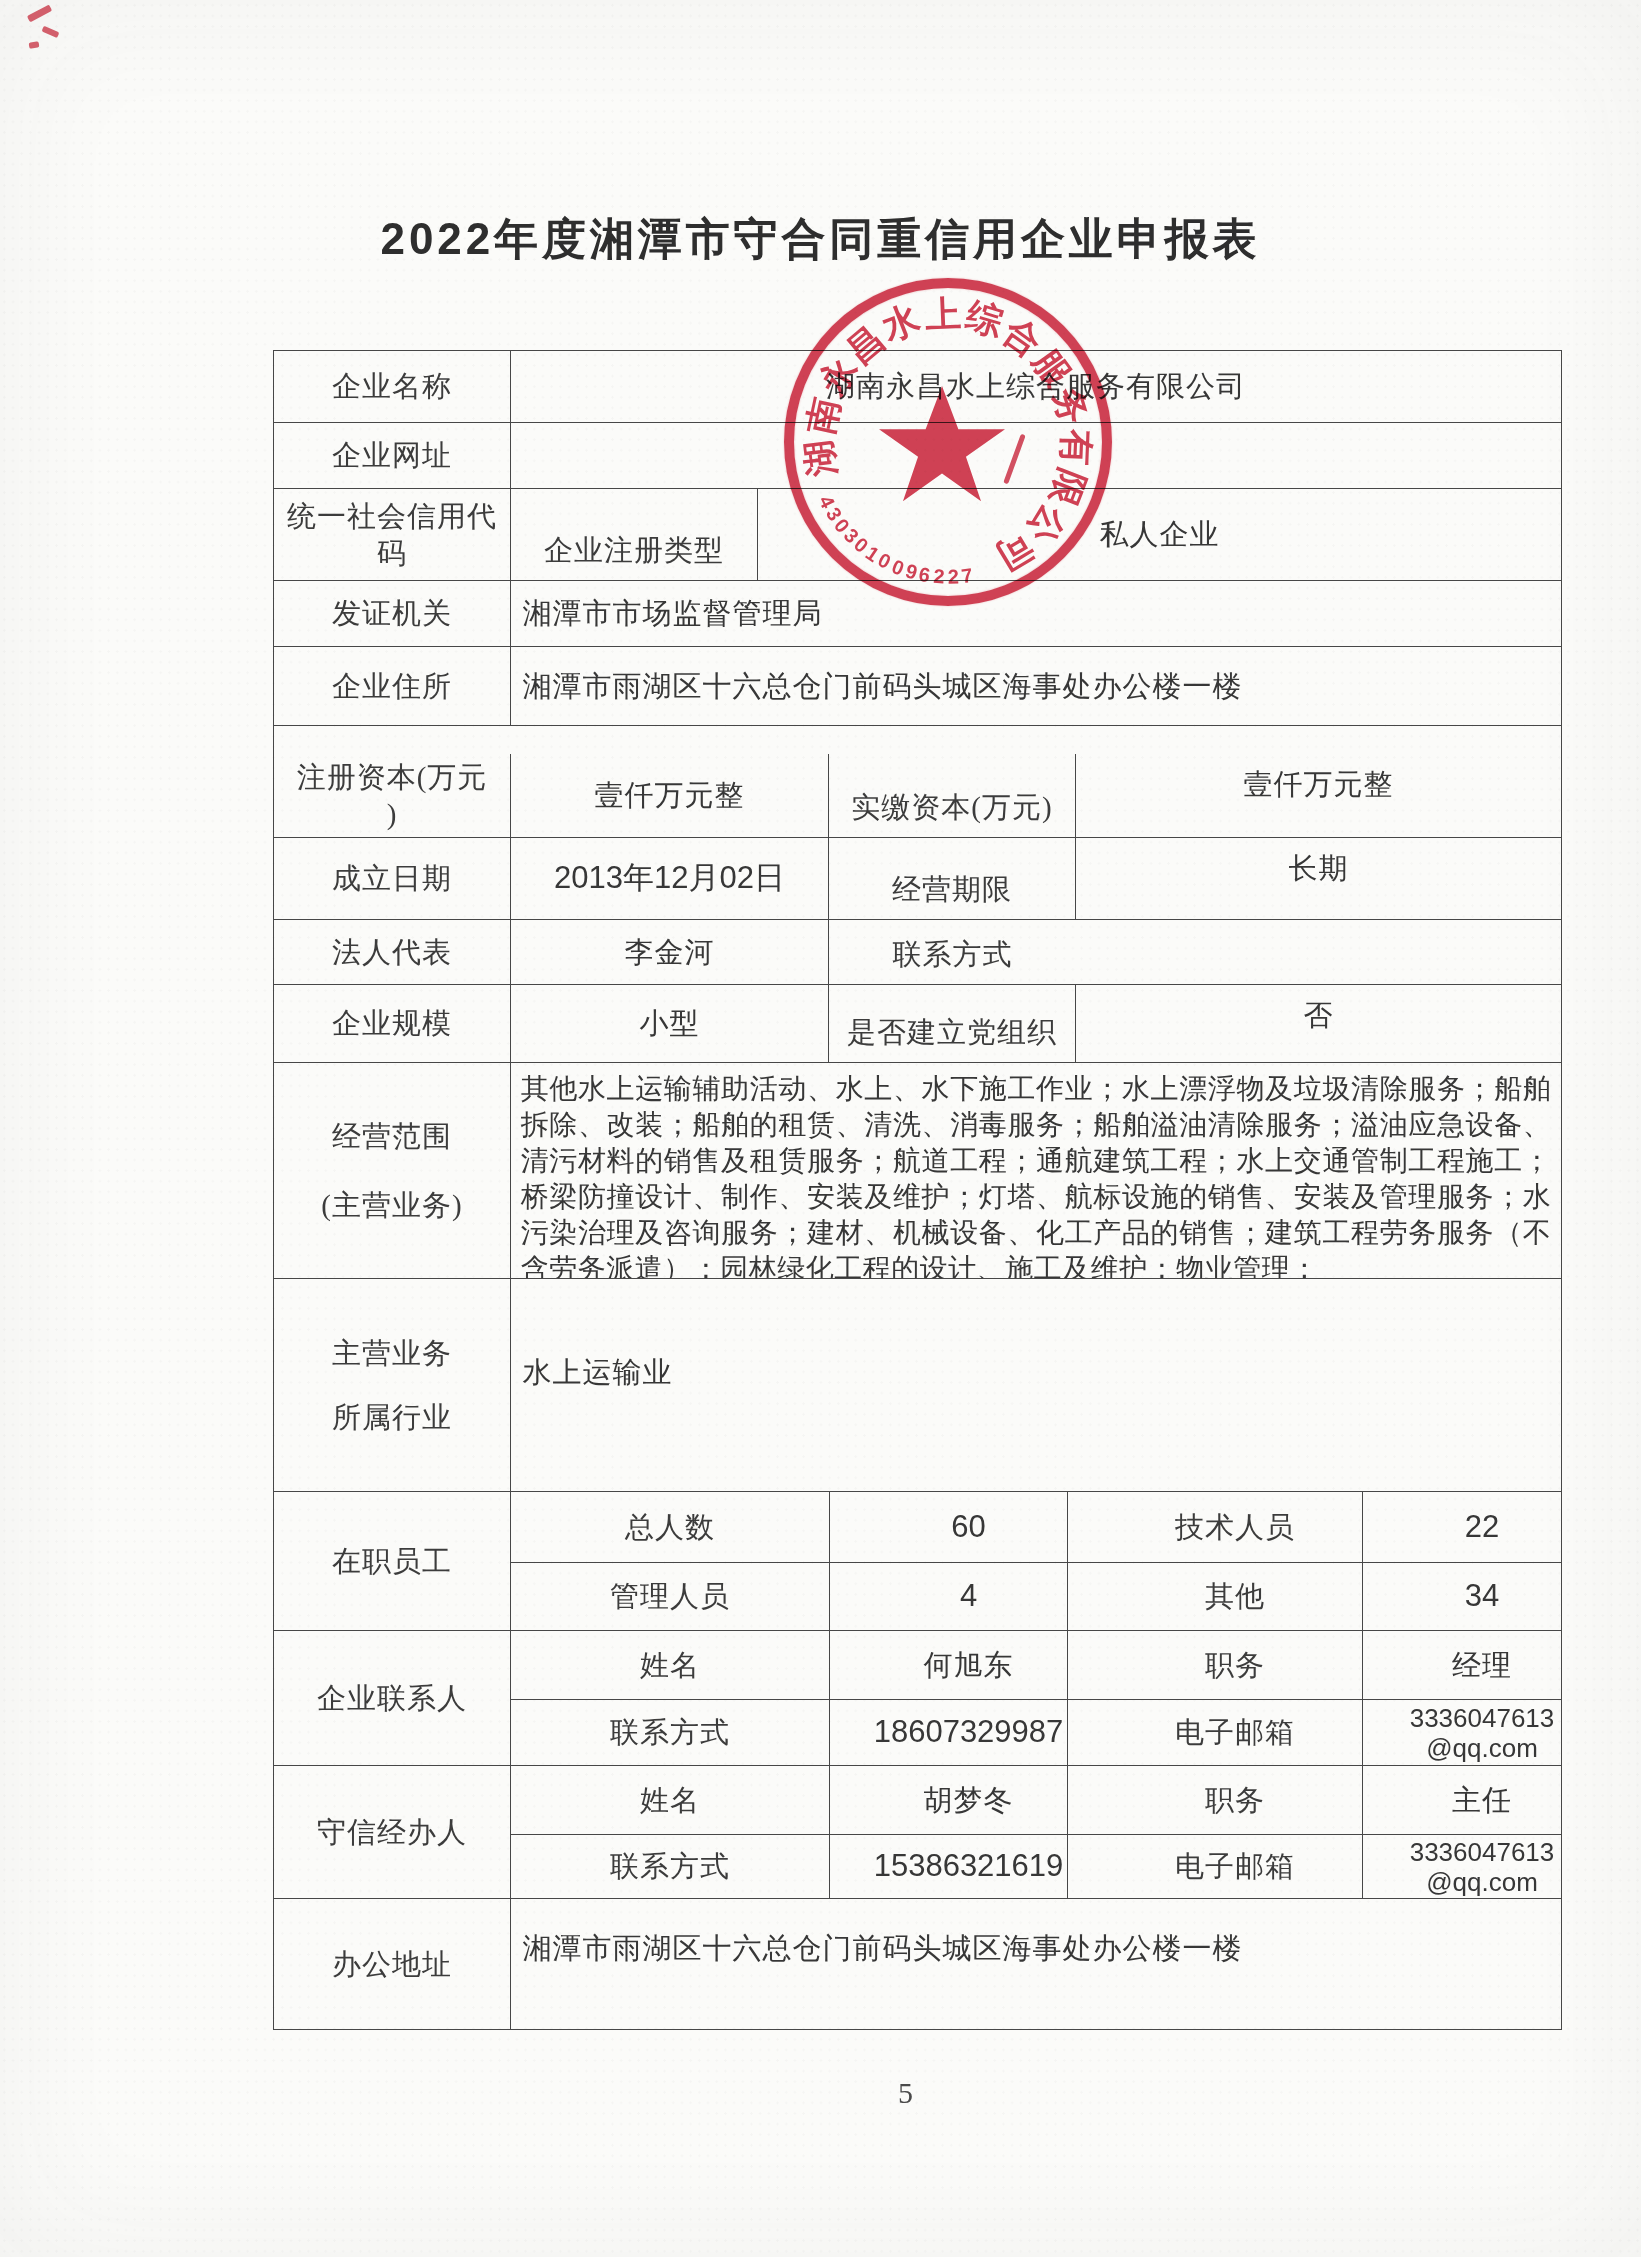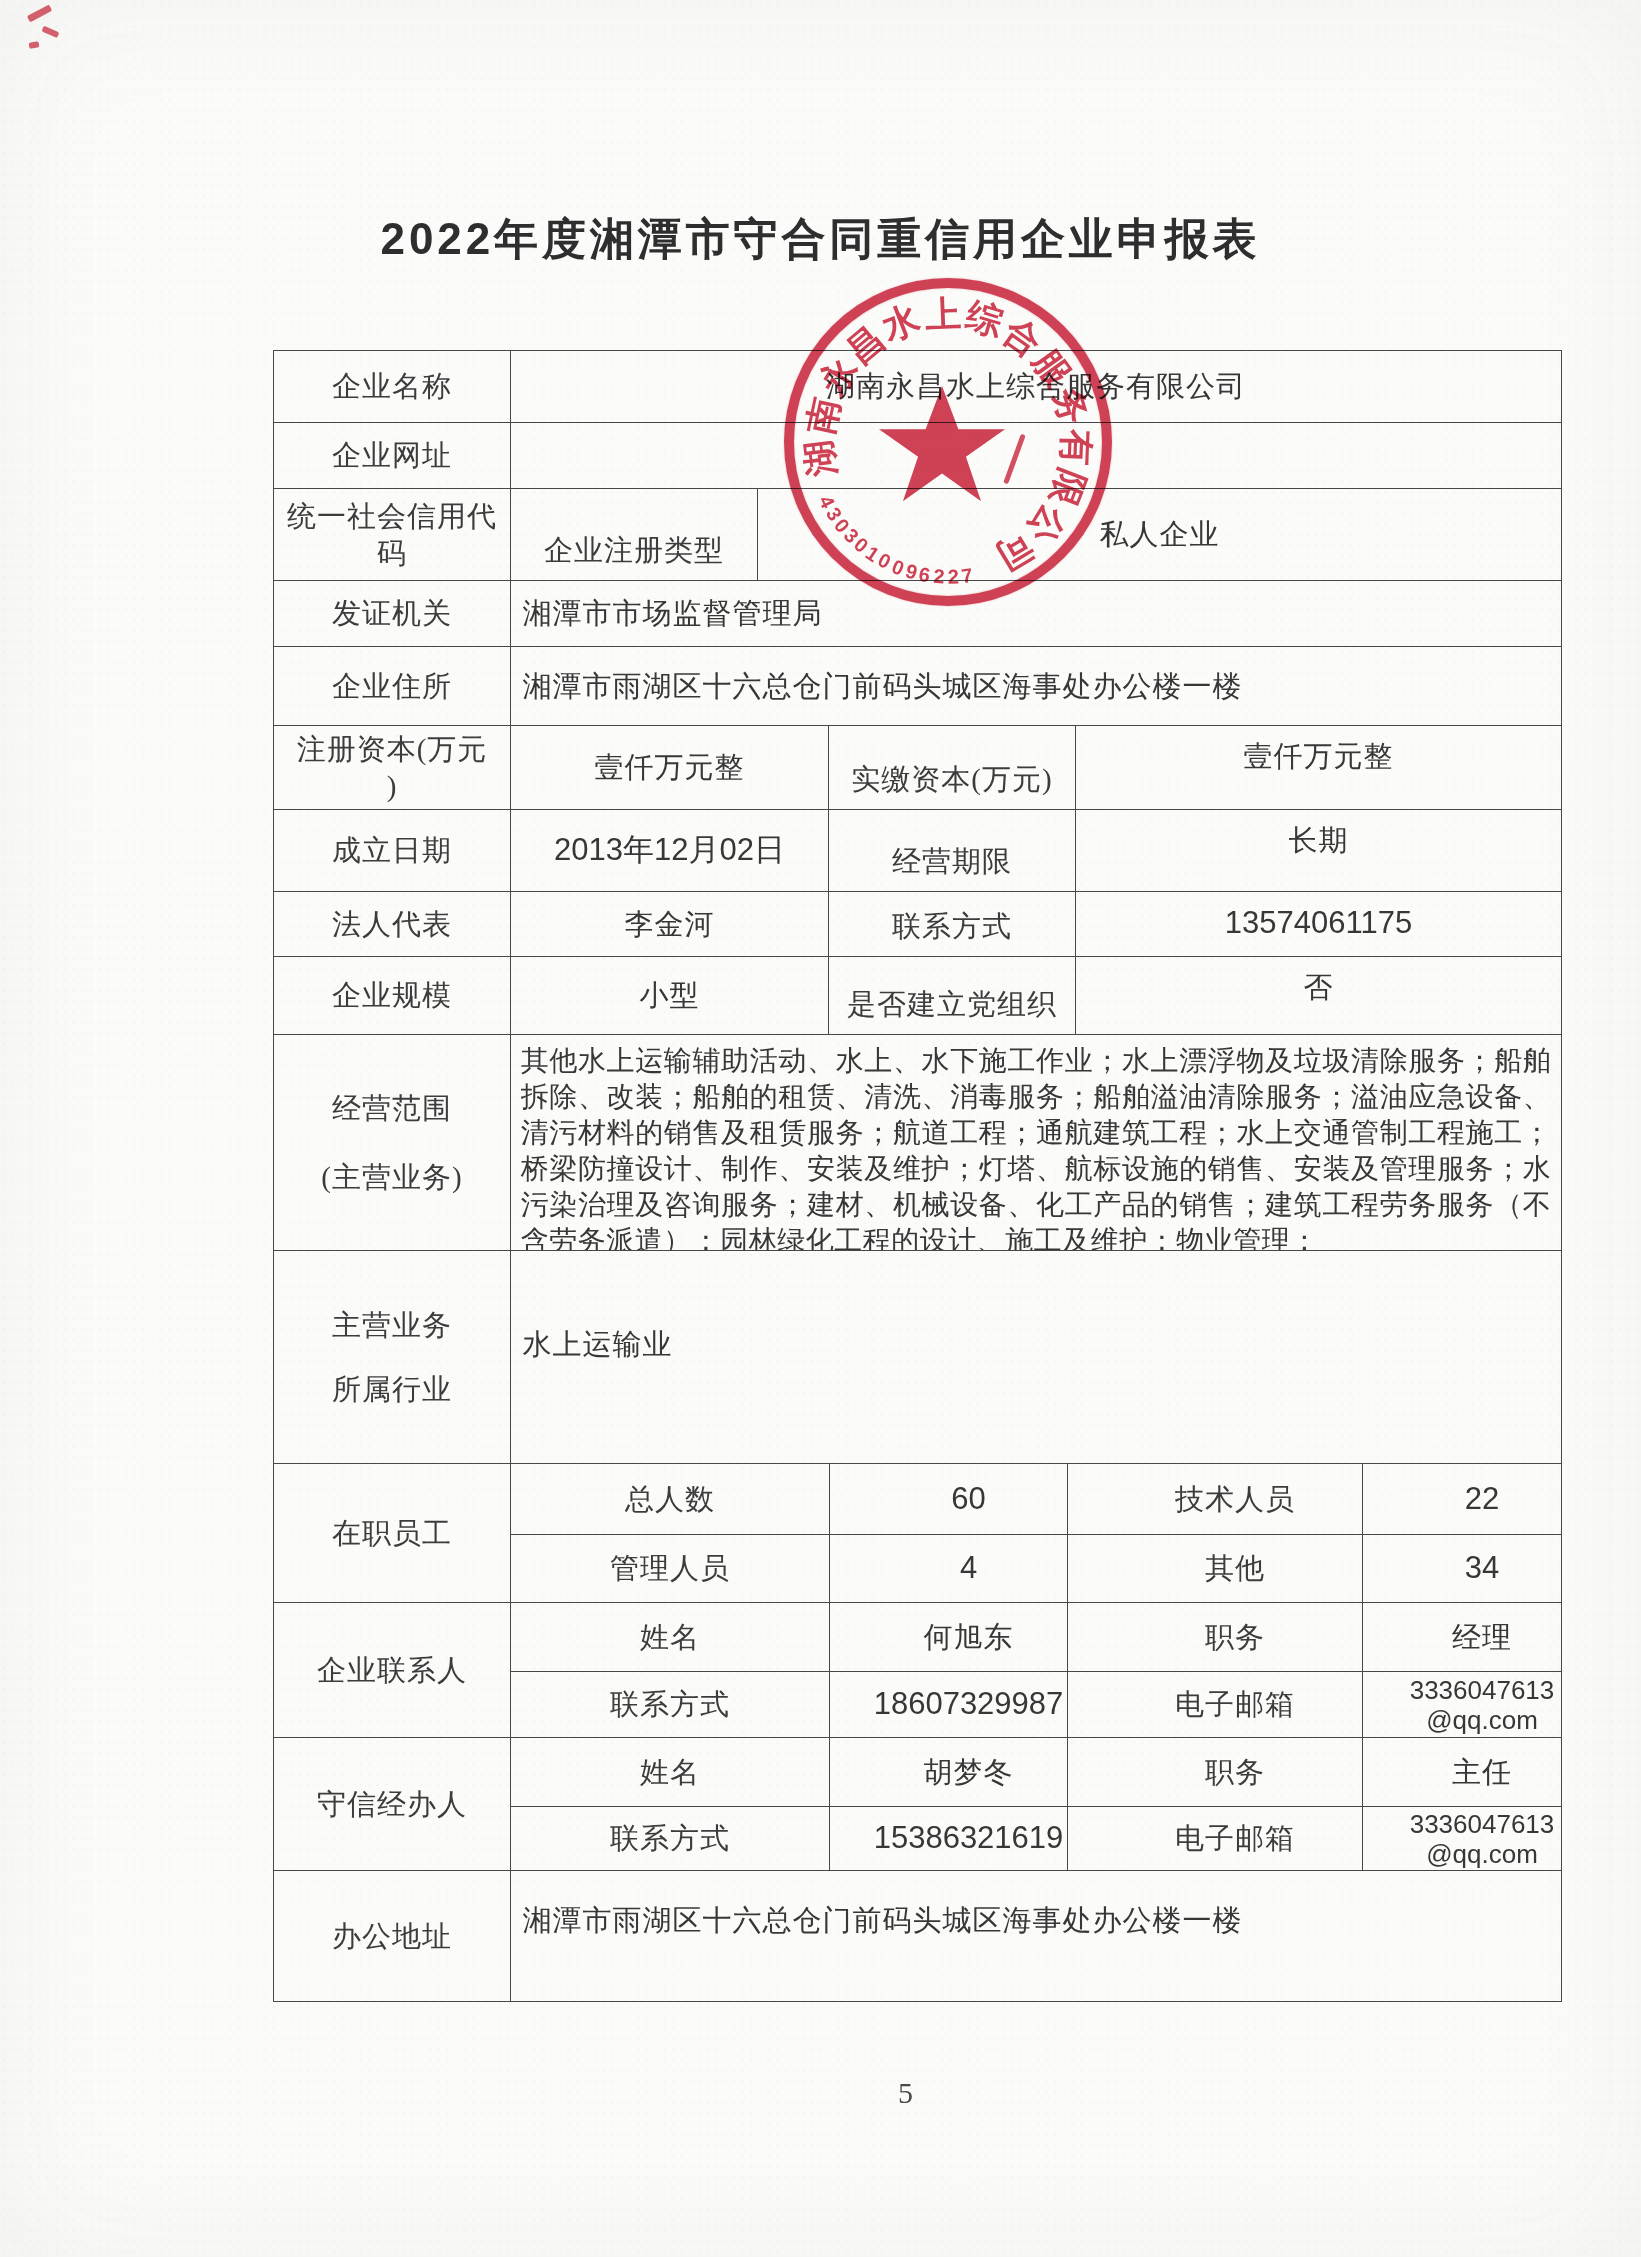--- a/index.html
+++ b/index.html
@@ -45,21 +45,21 @@
   .low{align-items:flex-end;padding-bottom:11.6px;}
   .high{align-items:flex-start;padding-top:11.6px;}
   .num{font-family:"Liberation Sans","DejaVu Sans",sans-serif;font-size:31px;letter-spacing:0;}
   .email{font-family:"Liberation Sans","DejaVu Sans",sans-serif;font-size:26px;line-height:30px;word-break:break-all;letter-spacing:0;padding:1.9px 3.9px;}
   
   .r-name{height:72px;}
   .r-web{height:66px;}
   .r-code{height:92px;}
   .r-auth{height:66px;}
   .r-addr{height:79px;}
-  .r-cap{height:84px;}
+  .r-cap{height:84px;margin-top:28px;}
   .r-date{height:82px;}
   .r-legal{height:65px;}
   .r-scale{height:78px;}
   .r-scope{height:216px;}
   .r-ind{height:213px;}
   .r-office{height:130px;}
   .sub-a{height:71px;}
   .sub-b{height:67px;}
   .sub-c{height:69px;}
   .sub-d{height:65px;}
@@ -176,21 +176,20 @@
     <div class="cell c1 lbl">成立日期</div>
     <div class="cell c2 num">2013年12月02日</div>
     <div class="cell c3 lbl low">经营期限</div>
     <div class="cell c4 high">长期</div>
   </div>
 
   <div class="row r-legal">
     <div class="cell c1 lbl">法人代表</div>
     <div class="cell c2">李金河</div>
     <div class="cell c3 lbl low">联系方式</div>
-    <div class="cell c4 num high">13574061175</div>
   </div>
 
   <div class="row r-scale">
     <div class="cell c1 lbl">企业规模</div>
     <div class="cell c2">小型</div>
     <div class="cell c3 lbl low">是否建立党组织</div>
     <div class="cell c4 high">否</div>
   </div>
 
   <div class="row r-scope">

